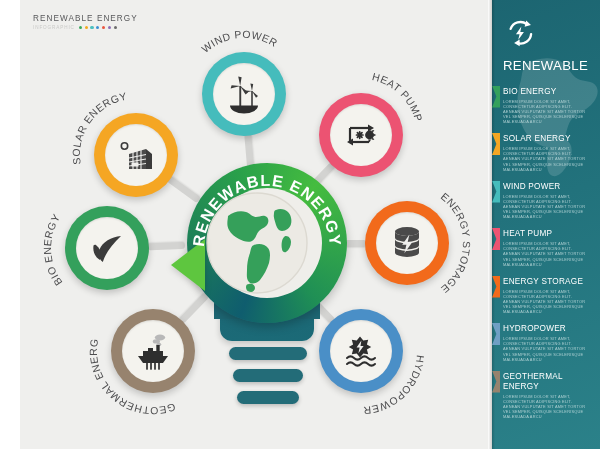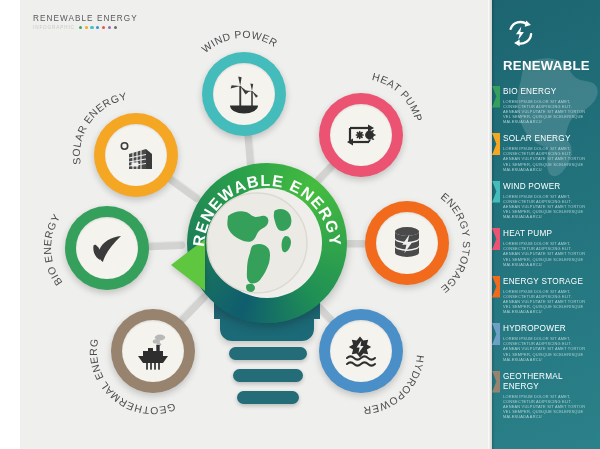--- a/index.html
+++ b/index.html
@@ -106,21 +106,21 @@
     position:absolute;right:0;top:0;width:108px;height:449px;
     background:linear-gradient(160deg,#1c6571 0%,#22727c 45%,#2b8189 100%);
     overflow:hidden;
   }
   .sidebar-globe{
     position:absolute;right:-16px;top:46px;width:120px;height:150px;opacity:.14;
   }
   .sb-head{position:relative;padding:16px 9px 0 11px;text-align:left;}
   .sb-icon{width:30px;height:30px;display:block;margin:2px 0 10px 2px;}
   .sb-title{
-    color:#ffffff;font-size:13.2px;font-weight:700;line-height:15.5px;
+    color:#ffffff;font-size:13.2px;font-weight:400;line-height:15.5px;
     letter-spacing:.3px;
   }
   .sb-list{position:relative;margin-top:13px;padding:0 8px 0 11px;}
   .sb-item{position:relative;margin-bottom:9.5px;}
   .sb-item-title{
     color:#ffffff;font-size:8.2px;font-weight:400;letter-spacing:.25px;
     line-height:10px;margin-bottom:2px;
   }
   .sb-item-body{
     color:#b9d7d9;font-size:3.9px;line-height:5.2px;letter-spacing:.22px;

